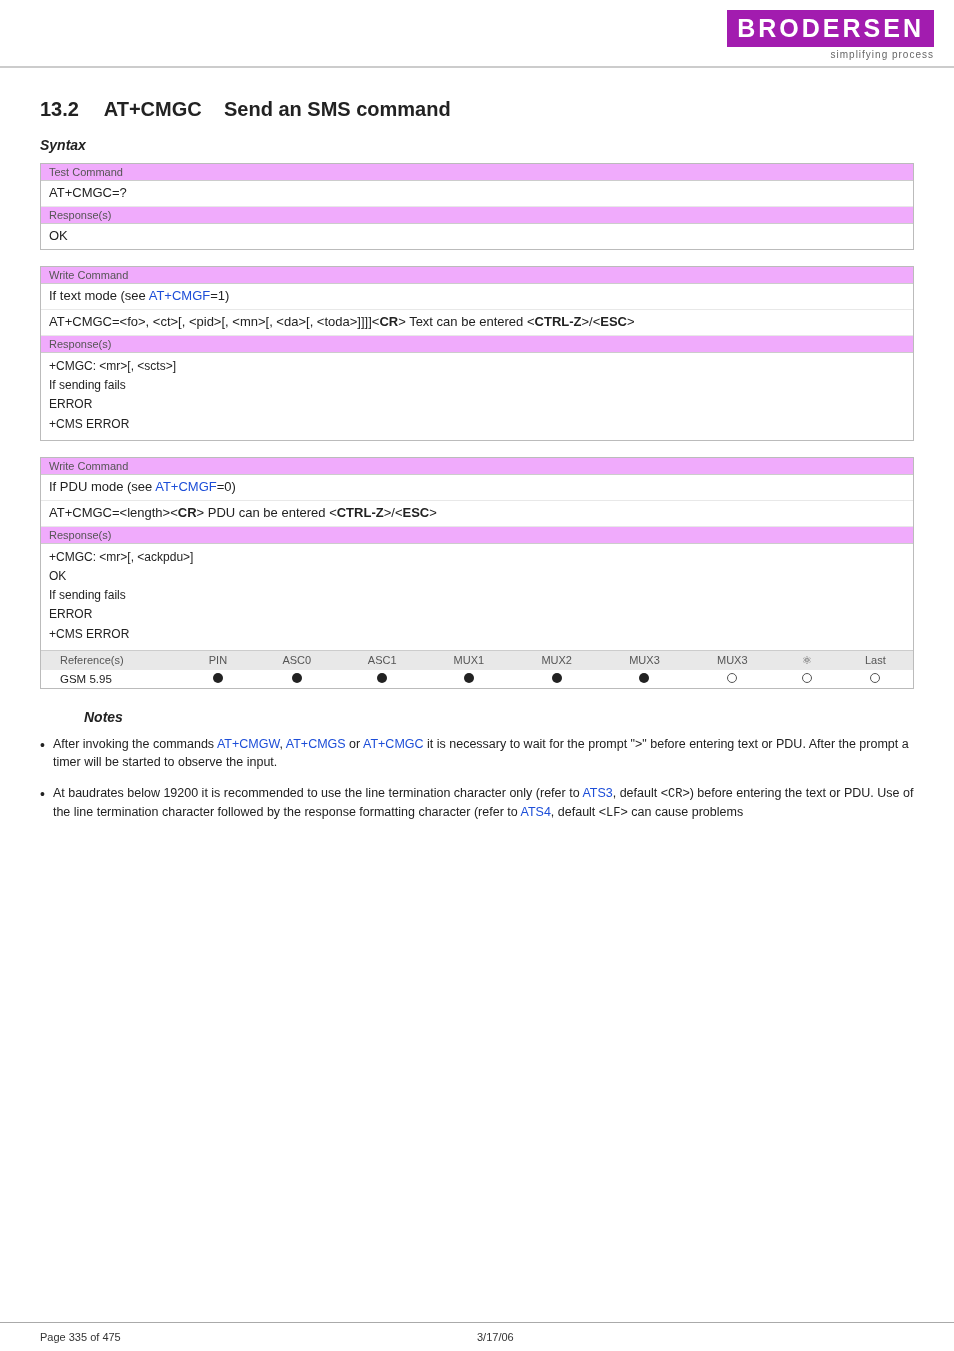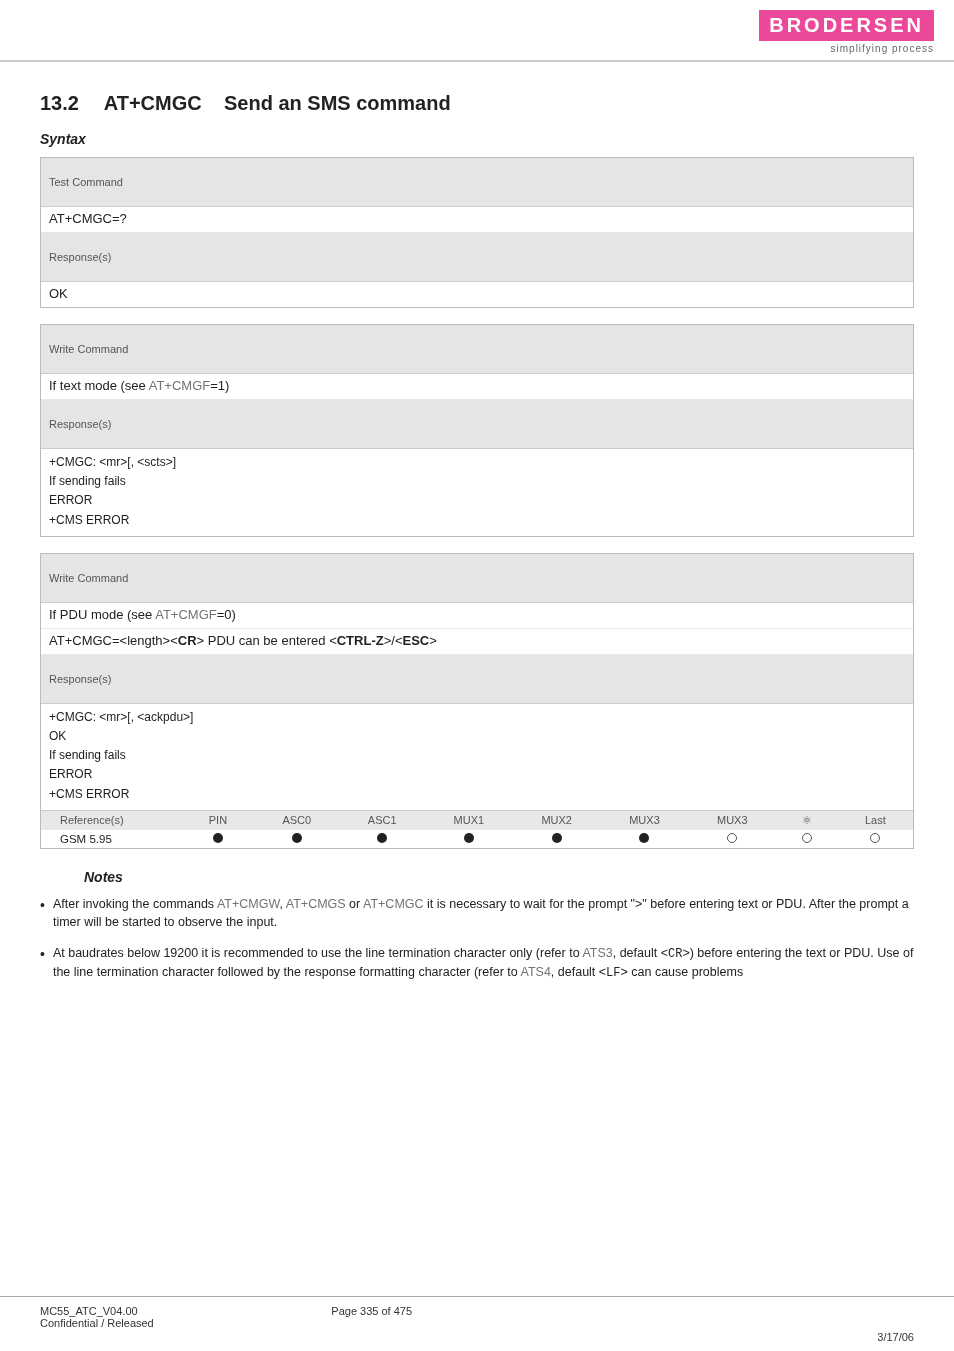--- a/index.html
+++ b/index.html
@@ -25,24 +25,24 @@
       display: flex;
       flex-direction: column;
       align-items: flex-end;
     }
     .logo-tagline {
       font-size: 10px;
       color: #666;
       letter-spacing: 1px;
     }
     .logo-box {
-      background: #ec4899;
+      background: #a21caf;
       color: white;
       padding: 4px 10px;
-      font-size: 20px;
+      font-size: 25px;
       font-weight: bold;
       letter-spacing: 3px;
       margin-bottom: 2px;
     }
 
     
     .main {
       padding: 20px 40px 20px 40px;
     }
 
@@ -60,21 +60,21 @@
     
     .syntax-label {
       font-style: italic;
       font-weight: bold;
       font-size: 14px;
       margin-bottom: 10px;
     }
 
     
     a, .link {
-      color: #737373;
+      color: #1d4ed8;
       text-decoration: none;
     }
 
     
     code, .mono {
       font-family: 'Courier New', monospace;
       font-size: 12px;
     }
 
     
@@ -154,22 +154,21 @@
       justify-content: space-between;
       font-size: 11px;
       color: #333;
     }
     .footer-left, .footer-center, .footer-right {
       flex: 1;
     }
     .footer-center {
     }
     .footer-right {
-      text-align: right;
-      margin-top: 26px;
+      text-align: left;
     }
 
     
     .code-block {
       font-family: Liberation Sans, sans-serif;
       font-size: 13px;
       background: #fff;
     }
     .resp-block {
       font-family: Liberation Sans, sans-serif;
@@ -186,24 +185,24 @@
     .block-outer {
       border: 1px solid #bbb;
       margin-bottom: 16px;
     }
 
     .block-section {
       width: 100%;
       border-collapse: collapse;
     }
     .block-section tr.lbl-row > td {
-      background: #e5e5e5;
+      background: #f0abfc;
       color: #555;
       font-size: 11px;
-      padding: 18px 8px;
+      padding: 2px 8px;
       border-bottom: 1px solid #ccc;
     }
     .block-section tr.content-row > td {
       padding: 4px 8px 6px 8px;
       background: #fff;
       border-bottom: 1px solid #e8e8e8;
     }
     .block-section tr.content-row:last-child > td {
       border-bottom: none;
     }
@@ -251,20 +250,25 @@
 
   <div class="block-outer">
     <table class="block-section">
       <tbody>
           <tr class="lbl-row">
         <td>Write Command</td>
       </tr>
       <tr class="content-row">
         <td class="write-cmd-heading">
           If text mode (see <a class="link">AT+CMGF</a>=1)
+        </td>
+      </tr>
+      <tr class="content-row">
+        <td class="code-block">
+          AT+CMGC=&lt;fo&gt;, &lt;ct&gt;[, &lt;pid&gt;[, &lt;mn&gt;[, &lt;da&gt;[, &lt;toda&gt;]]]]&lt;<strong>CR</strong>&gt; Text can be entered &lt;<strong>CTRL-Z</strong>&gt;/&lt;<strong>ESC</strong>&gt;
         </td>
       </tr>
       <tr class="lbl-row">
         <td>Response(s)</td>
       </tr>
       <tr class="content-row">
         <td class="resp-block">
           +CMGC: &lt;mr&gt;[, &lt;scts&gt;]<br>
           If sending fails<br>
           ERROR<br>
@@ -346,23 +350,19 @@
     <li>
       <span>
         At baudrates below 19200 it is recommended to use the line termination character only (refer to <a class="link">ATS3</a>, default &lt;<code>CR</code>&gt;) before entering the text or PDU. Use of the line termination character followed by the response formatting character (refer to <a class="link">ATS4</a>, default &lt;<code>LF</code>&gt; can cause problems
       </span>
     </li>
   </ul>
 
 </div>
 
 <div class="footer">
-  <div class="footer-left">
-    <div>MC55_ATC_V04.00</div>
-    <div>Confidential / Released</div>
-  </div>
   <div class="footer-center">
     <span>Page 335 of 475</span>
   </div>
   <div class="footer-right">
     <span>3/17/06</span>
   </div>
 </div>
 
 </body></html>

